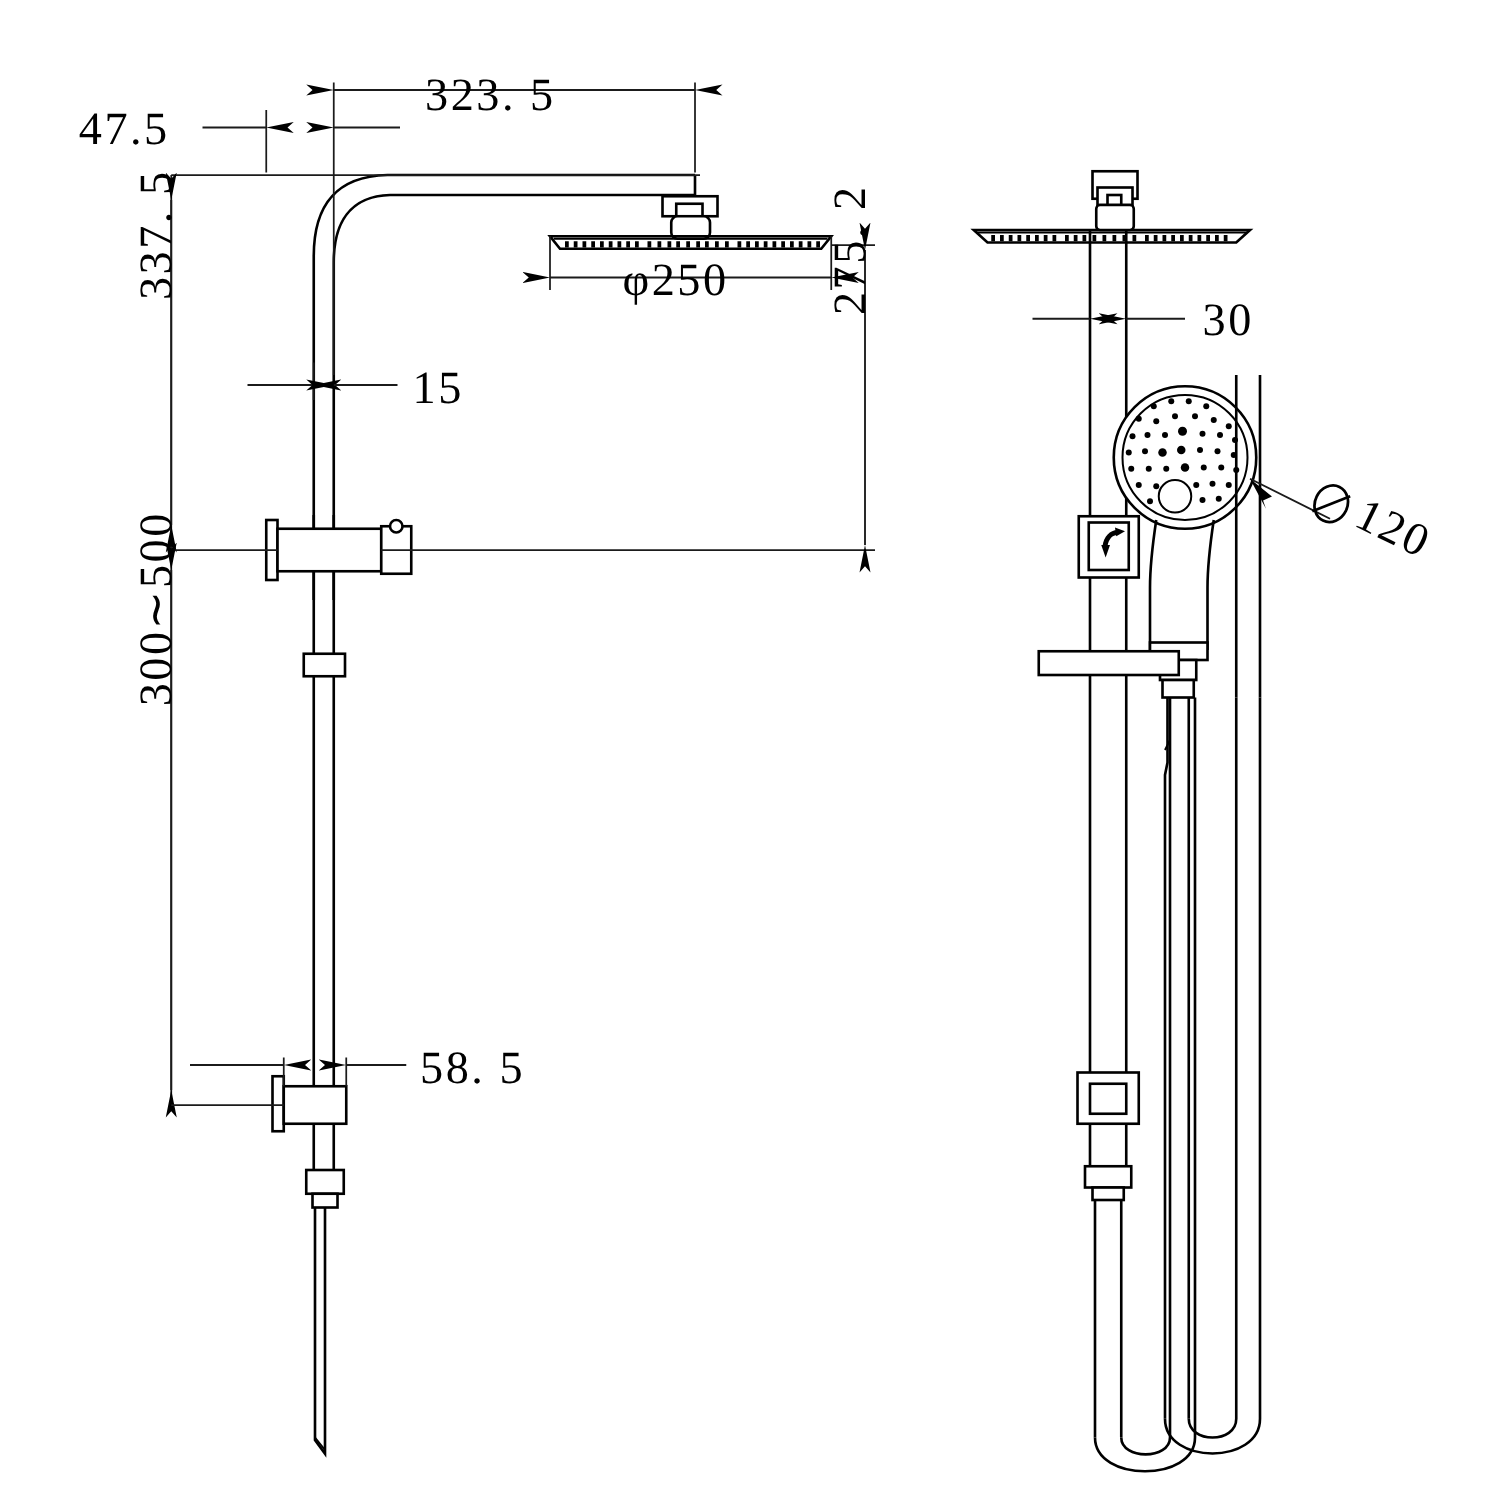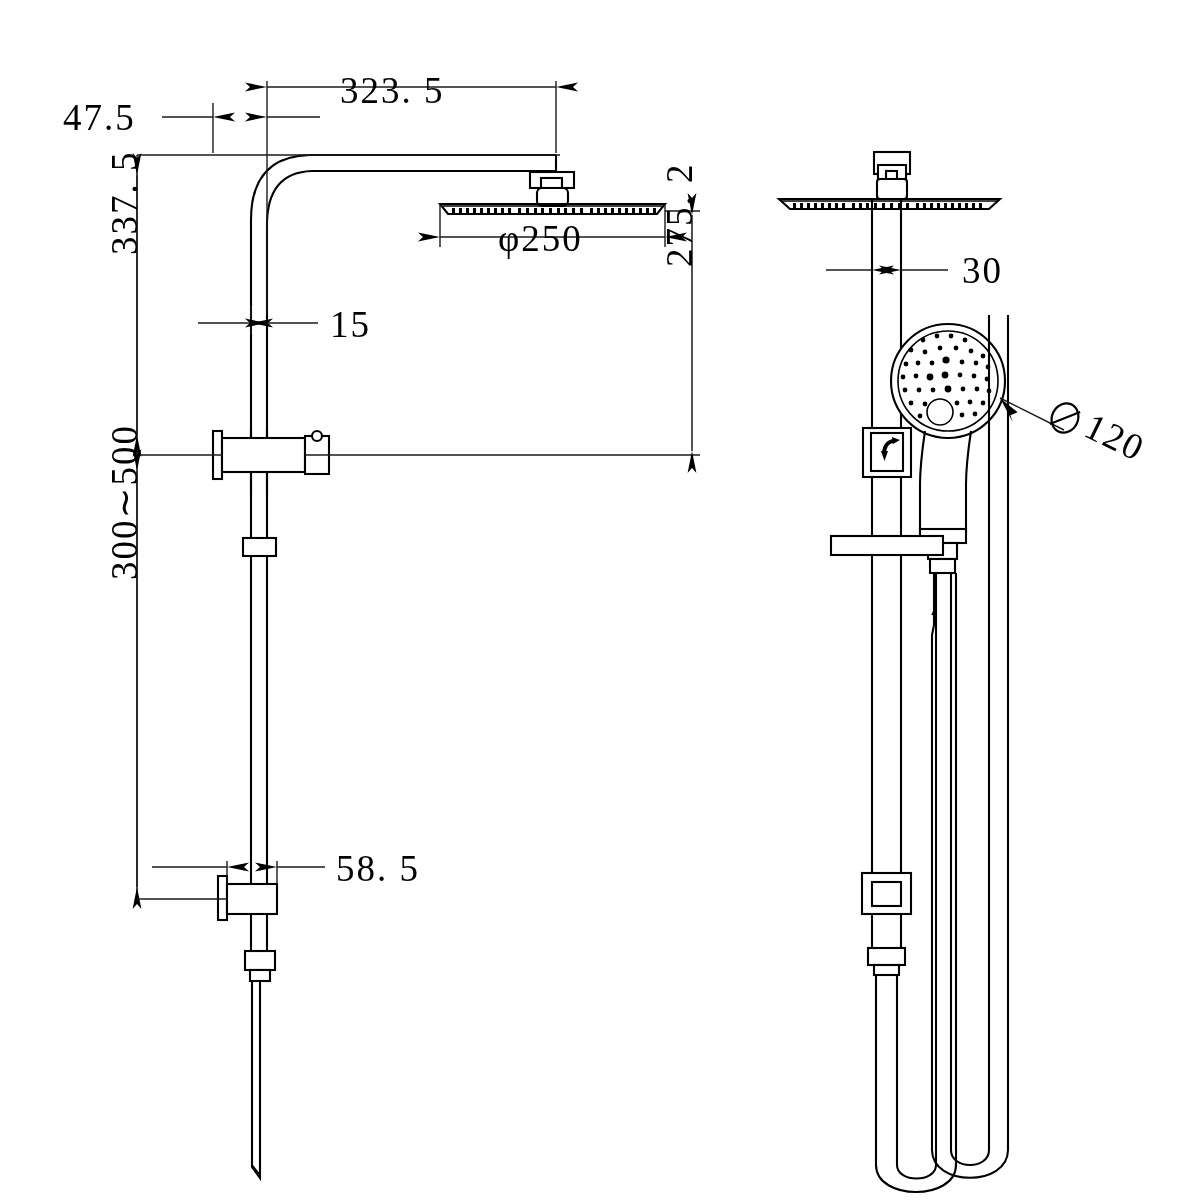--- a/index.html
+++ b/index.html
@@ -13,21 +13,20 @@
     height: 1200px;
     font-family: "Liberation Serif", serif;
     overflow: hidden;
     position: relative;
   }
   #drawing-root {
     position: absolute;
     left: 0; top: 0;
     width: 1200px;
     height: 876px;
-    margin-top: 15px;
   }
   svg#tech-drawing {
     display: block;
     width: 1200px;
     height: 1200px;
     background: #ffffff;
   }
   .obj       { fill: none; stroke: #000000; stroke-width: 2.1; stroke-linejoin: miter; stroke-linecap: butt; }
   .obj-thin  { fill: none; stroke: #000000; stroke-width: 1.6; }
   .obj-fill  { fill: #ffffff; stroke: #000000; stroke-width: 2.1; }

